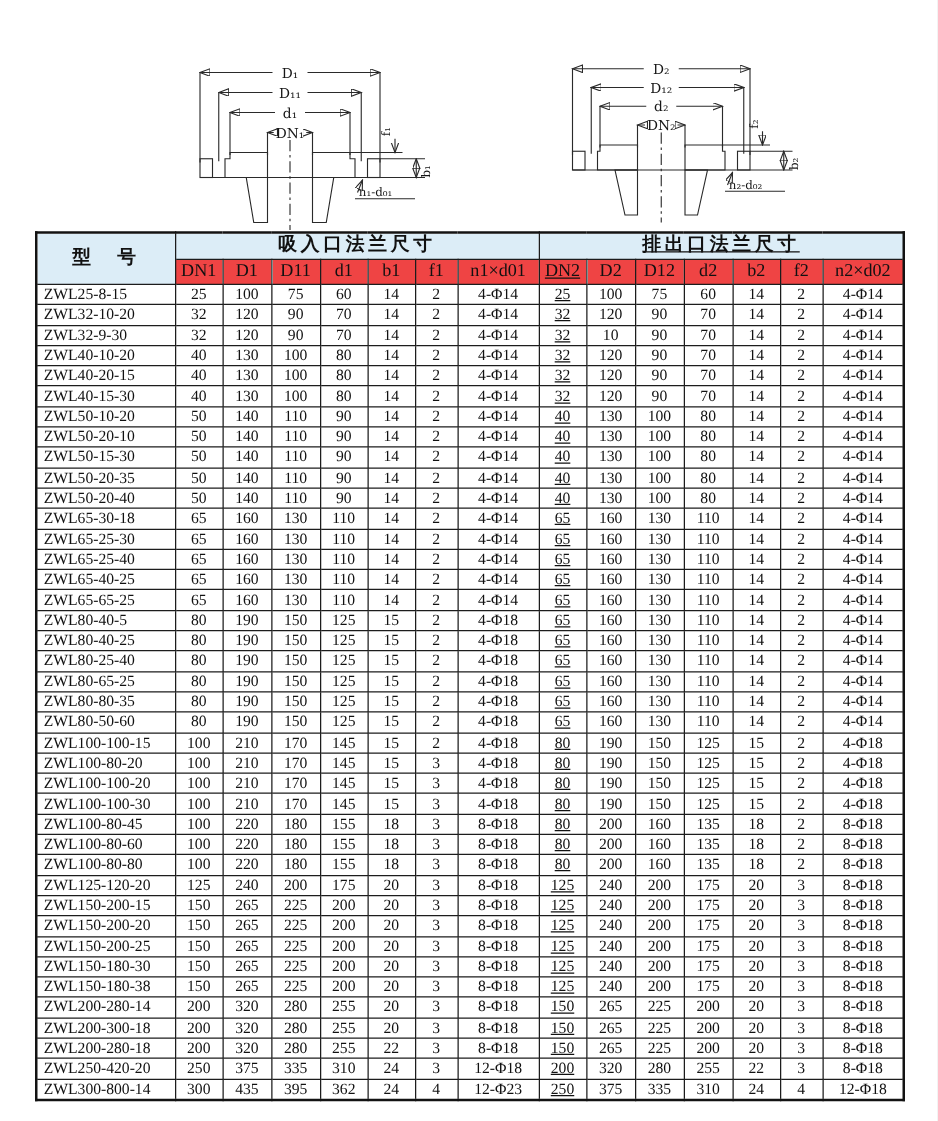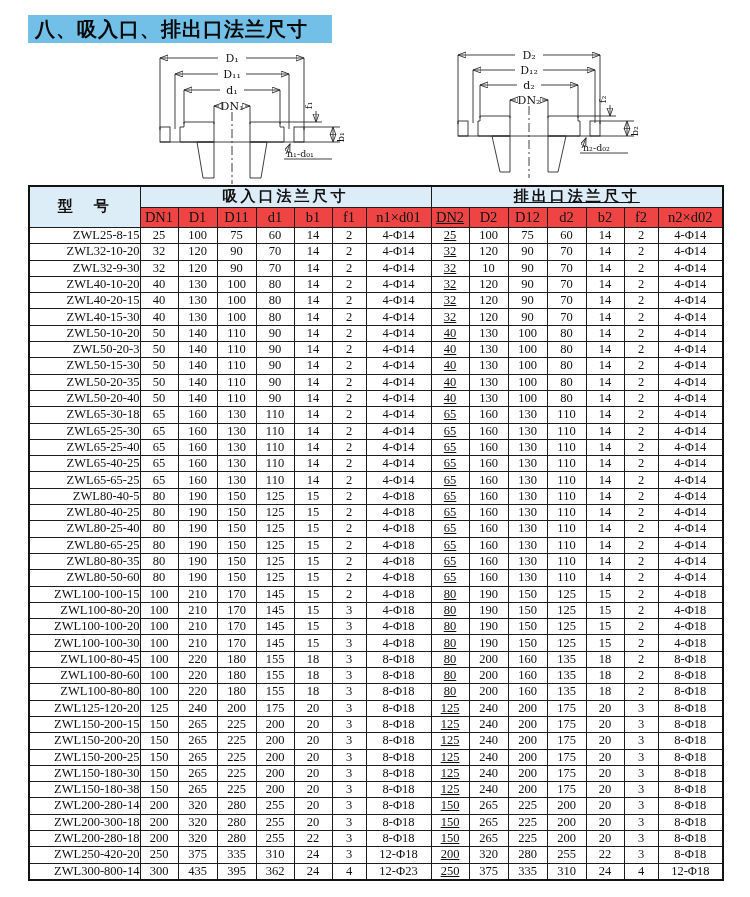--- a/index.html
+++ b/index.html
@@ -35,31 +35,28 @@
   }
   tr.main-header th{
     height:20px;font-size:15px;font-weight:bold;background:#dcedf7;
     letter-spacing:3px;
   }
   th.model-h{font-size:16px;letter-spacing:8px;background:#dcedf7;}
   tr.sub-header th{
     height:19px;font-size:14.5px;font-weight:normal;background:#ef4444;
   }
   tbody td{height:15.3px;font-size:12.5px;background:#ffffff;}
-  tbody td.model{text-align:right;padding-left:5px;}
+  tbody td.model{text-align:left;padding-left:5px;}
   td.group-start,th.group-start{border-left:1.5px solid #131313;text-decoration:underline;}
 </style>
 </head>
 <body>
 
 <div class="page">
 
-  <div class="title-bar">
-    <span>八、吸入口、排出口法兰尺寸</span>
-  </div>
 
   <svg id="diagram-suction" class="diagram" width="215" height="140" viewBox="0 0 215 140">
     <defs>
       <pattern id="hatch1" patternUnits="userSpaceOnUse" width="5" height="5" patternTransform="rotate(45)">
         <line x1="0" y1="0" x2="0" y2="5" stroke="#333" stroke-width="1"></line>
       </pattern>
       <marker id="ar1" orient="auto-start-reverse" markerWidth="9" markerHeight="7" refX="8" refY="3" markerUnits="userSpaceOnUse">
         <path d="M0,0 L8,3 L0,6 z" fill="#222" stroke="none"></path>
       </marker>
     </defs>
@@ -328,21 +325,21 @@
             <td>4-Φ14</td>
             <td class="group-start">40</td>
             <td>130</td>
             <td>100</td>
             <td>80</td>
             <td>14</td>
             <td>2</td>
             <td>4-Φ14</td>
           </tr>
           <tr>
-            <td class="model">ZWL50-20-3</td>
+            <td class="model">ZWL50-20-10</td>
             <td>50</td>
             <td>140</td>
             <td>110</td>
             <td>90</td>
             <td>14</td>
             <td>2</td>
             <td>4-Φ14</td>
             <td class="group-start">40</td>
             <td>130</td>
             <td>100</td>

